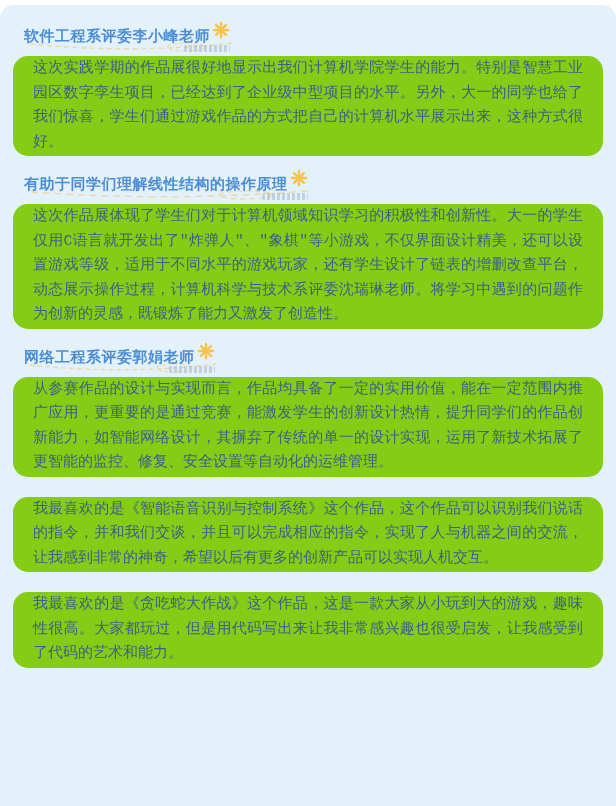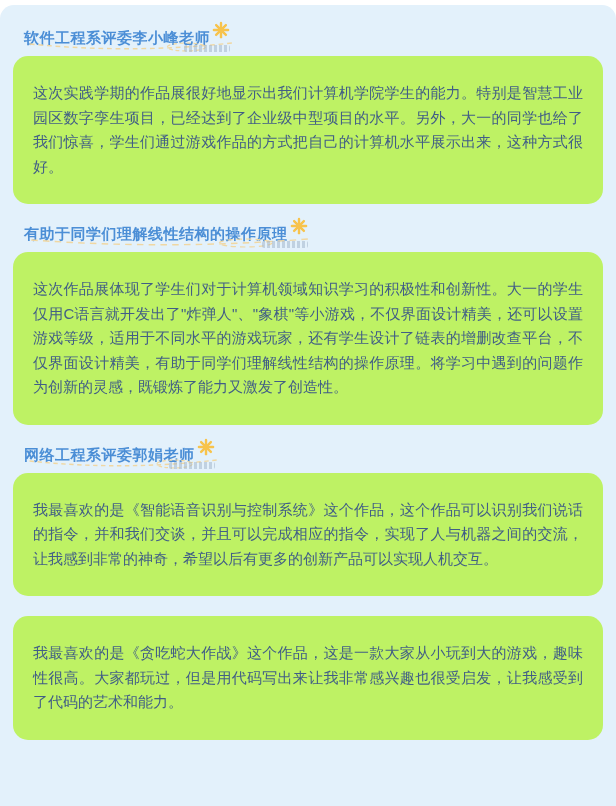--- a/index.html
+++ b/index.html
@@ -13,20 +13,21 @@
   }
   .panel {
     box-sizing: border-box;
     margin-top: 5px;
     width: 616px;
     height: 801px;
     background: #e3f1fb;
     border-radius: 14px 14px 0 0;
     padding: 23px 13px 6px 13px;
     overflow: hidden;
+    font-family: Liberation Mono, monospace;
   }
   .section { margin: 0; }
   .header-row {
     margin-left: 11px;
     height: 20px;
   }
   .header-wrap {
     position: relative;
     display: inline-flex;
     align-items: flex-start;
@@ -63,23 +64,23 @@
     top: 17px;
     width: 46px;
     height: 7px;
     background: repeating-linear-gradient(90deg, #9fb3c8 0 3px, rgba(159,179,200,0) 3px 5px);
     opacity: 0.5;
     filter: blur(0.5px);
     border-radius: 2px;
     pointer-events: none;
   }
   .card {
-    background: #bef264;
+    background: #84cc16;
     border-radius: 15px;
-    padding: 25px 20px;
+    padding: 1px 20px;
     margin: 8px 0 20px 0;
   }
   .card p {
     margin: 0;
     font-size: 15px;
     line-height: 24.5px;
     color: #415e86;
     text-align: justify;
   }
 </style>
@@ -125,21 +126,21 @@
           </g>
         </svg>
         <svg class="arc" viewBox="0 0 220 13" preserveAspectRatio="none">
           <path d="M4,3 Q110,13 216,2" fill="none" stroke="#f0d7a2" stroke-width="1.4" stroke-dasharray="5 4"></path>
           <ellipse cx="168" cy="6" rx="20" ry="4" fill="none" stroke="#f0d7a2" stroke-width="1.2" stroke-dasharray="4 3"></ellipse>
         </svg>
         <span class="watermark"></span>
       </span>
     </div>
     <div class="card">
-      <p>这次作品展体现了学生们对于计算机领域知识学习的积极性和创新性。大一的学生仅用C语言就开发出了"炸弹人"、"象棋"等小游戏，不仅界面设计精美，还可以设置游戏等级，适用于不同水平的游戏玩家，还有学生设计了链表的增删改查平台，不仅界面设计精美，有助于同学们理解线性结构的操作原理。将学习中遇到的问题作为创新的灵感，既锻炼了能力又激发了创造性。</p>
+      <p>这次作品展体现了学生们对于计算机领域知识学习的积极性和创新性。大一的学生仅用C语言就开发出了"炸弹人"、"象棋"等小游戏，不仅界面设计精美，还可以设置游戏等级，适用于不同水平的游戏玩家，还有学生设计了链表的增删改查平台，动态展示操作过程，计算机科学与技术系评委沈瑞琳老师。将学习中遇到的问题作为创新的灵感，既锻炼了能力又激发了创造性。</p>
     </div>
   </section>
 
   <section class="section">
     <div class="header-row">
       <span class="header-wrap">
         <h2 class="header-title">网络工程系评委郭娟老师</h2>
         <svg class="star" viewBox="0 0 24 24">
           <g stroke="#f7c34c" stroke-width="3.2" stroke-linecap="round">
             <line x1="12" y1="2.5" x2="12" y2="21.5"></line>
@@ -148,20 +149,23 @@
             <line x1="5.5" y1="18.5" x2="18.5" y2="5.5"></line>
           </g>
         </svg>
         <svg class="arc" viewBox="0 0 220 13" preserveAspectRatio="none">
           <path d="M4,3 Q110,13 216,2" fill="none" stroke="#f0d7a2" stroke-width="1.4" stroke-dasharray="5 4"></path>
           <ellipse cx="168" cy="6" rx="20" ry="4" fill="none" stroke="#f0d7a2" stroke-width="1.2" stroke-dasharray="4 3"></ellipse>
         </svg>
         <span class="watermark"></span>
       </span>
     </div>
+    <div class="card">
+      <p>从参赛作品的设计与实现而言，作品均具备了一定的实用价值，能在一定范围内推广应用，更重要的是通过竞赛，能激发学生的创新设计热情，提升同学们的作品创新能力，如智能网络设计，其摒弃了传统的单一的设计实现，运用了新技术拓展了更智能的监控、修复、安全设置等自动化的运维管理。</p>
+    </div>
   </section>
 
   <section class="section">
     <div class="card">
       <p>我最喜欢的是《智能语音识别与控制系统》这个作品，这个作品可以识别我们说话的指令，并和我们交谈，并且可以完成相应的指令，实现了人与机器之间的交流，让我感到非常的神奇，希望以后有更多的创新产品可以实现人机交互。</p>
     </div>
   </section>
 
   <section class="section">
     <div class="card">

